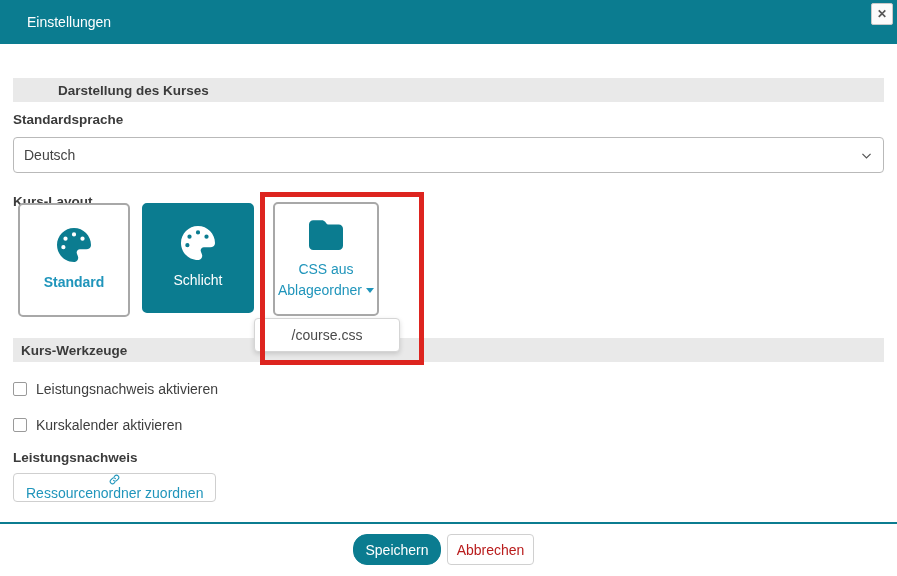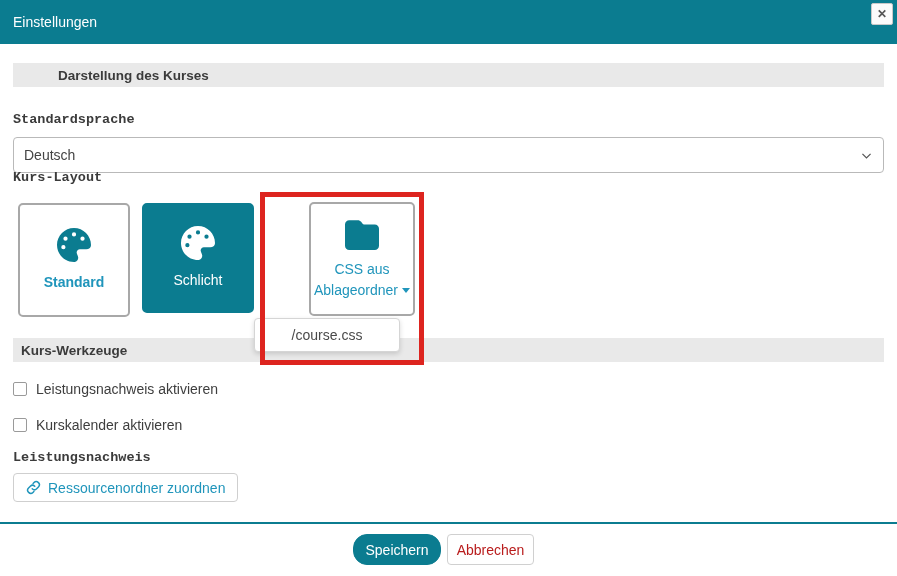--- a/index.html
+++ b/index.html
@@ -11,45 +11,45 @@
     width:897px; height:576px;
     background:#fff;
     overflow:hidden;
   }
 
   
   .dlg-header {
     position:absolute; left:0; top:0; width:897px; height:44px;
     background:#0b7c90;
     display:flex; align-items:center;
-    padding-left:13px;
+    padding-left:27px;
   }
   .dlg-title { color:#fff; font-size:14px; }
   .close-btn {
     position:absolute; top:3px; right:4px;
     width:22px; height:22px;
     background:#fbfbfb; border:1px solid #c9c9c9; border-radius:2px;
     display:flex; align-items:center; justify-content:center;
     cursor:pointer;
   }
   .close-btn span { color:#555; font-size:12px; font-weight:bold; line-height:1; }
 
   
   .section-bar {
     position:absolute; left:13px; width:871px; height:24px;
     background:#e9e9e9;
     display:flex; align-items:center; padding-left:8px;
     font-size:13.5px; font-weight:bold; color:#3b3b3b;
   }
-  .bar-darstellung { top:63px;padding-left:45px; }
+  .bar-darstellung { top:78px;padding-left:45px; }
   .bar-werkzeuge { top:338px; z-index:1; }
 
   .field-label {
     position:absolute; left:13px;
-    font-size:13.5px; font-weight:bold; color:#3b3b3b;font-family:Liberation Mono, monospace;
+    font-size:13.5px; font-weight:bold; color:#3b3b3b;
   }
 
   
   .select-box {
     position:absolute; left:13px; top:137px; width:871px; height:36px;
     border:1px solid #b9b9b9; border-radius:4px; background:#fff;
     display:flex; align-items:center; justify-content:space-between;
     padding:0 10px; cursor:pointer;
   }
   .select-box .value { font-size:14px; color:#444; }
@@ -58,21 +58,21 @@
   
   .layout-card {
     position:absolute;
     border:2px solid #a8a8a8; border-radius:5px; background:#fff;
     display:flex; flex-direction:column; align-items:center; justify-content:center;
     gap:10px; cursor:pointer; text-align:center;
   }
   .card-standard { left:18px; top:203px; width:112px; height:114px;font-weight:bold; }
   .card-schlicht { left:142px; top:203px; width:112px; height:110px;
                    background:#0b7c90; border-color:#0b7c90; }
-  .card-css { left:273px; top:202px; width:106px; height:114px; gap:7px;margin-left:36px; }
+  .card-css { left:273px; top:202px; width:106px; height:114px; gap:7px; }
   .layout-card .card-label { font-size:14px; color:#2095bb; line-height:1.45; }
   .card-schlicht .card-label { color:#fff; }
   .palette-icon { width:38px; height:34px; }
   .card-standard .palette-icon { color:#0b7c90; }
   .card-schlicht .palette-icon { color:#fff; }
   .folder-icon { width:40px; height:34px; color:#0b7c90; }
   .caret-down {
     display:inline-block; width:0; height:0; margin-left:4px; vertical-align:2px;
     border-left:4px solid transparent; border-right:4px solid transparent;
     border-top:5px solid #2095bb;
@@ -103,24 +103,24 @@
   }
   .checkbox-box {
     width:14px; height:14px; background:#fff;
     border:1px solid #9a9a9a; border-radius:2px; flex:none;
   }
   .checkbox-row .cb-label { font-size:14px; color:#3e3e3e; }
 
   
   .resource-btn {
     position:absolute; left:13px; top:473px; height:29px;
-    display:inline-flex; align-items:center; gap:7px;
+    display:inline-flex; align-items:center; 
     padding:0 12px;
     background:#fff; border:1px solid #cfcfcf; border-radius:4px;
-    color:#2095bb; font-size:14px; cursor:pointer;
+    color:#2095bb; font-size:14px; cursor:pointer;flex-direction:column;
   }
   .link-icon { width:15px; height:15px; color:#2095bb; }
 
   
   .footer-divider {
     position:absolute; left:0; top:522px; width:897px; height:0;
     border-top:2px solid #0b7c90;
   }
   .btn {
     position:absolute; top:534px; height:31px;
@@ -155,21 +155,21 @@
 
   <div class="field-label" style="top:112px;">Standardsprache</div>
 
   <div class="select-box">
     <span class="value">Deutsch</span>
     <svg class="select-chevron" viewBox="0 0 16 16" fill="none" stroke="currentColor" stroke-width="1.5">
         <polyline points="3,6 8,11 13,6"></polyline>
       </svg>
   </div>
 
-  <div class="field-label" style="top:170px;">Kurs-Layout</div>
+  <div class="field-label" style="top:194px;">Kurs-Layout</div>
 
   <div class="layout-card card-standard">
     <svg class="palette-icon" viewBox="0 0 512 512" fill="currentColor">
         <path d="M512 256c0 .9 0 1.8 0 2.7c-.4 36.5-33.6 61.3-70.1 61.3H344c-26.5 0-48 21.5-48 48c0 3.4 .4 6.7 1 9.9c2.1 10.2 6.5 20 10.8 29.9c6.1 13.8 12.1 27.5 12.1 42c0 31.8-21.6 60.7-53.4 62c-3.5 .1-7 .2-10.6 .2C114.6 512 0 397.4 0 256S114.6 0 256 0S512 114.6 512 256zM128 288a32 32 0 1 0 -64 0 32 32 0 1 0 64 0zm0-96a32 32 0 1 0 0-64 32 32 0 1 0 0 64zM288 96a32 32 0 1 0 -64 0 32 32 0 1 0 64 0zm96 96a32 32 0 1 0 0-64 32 32 0 1 0 0 64z"></path>
       </svg>
     <span class="card-label">Standard</span>
   </div>
 
   <div class="layout-card card-schlicht">
     <svg class="palette-icon" viewBox="0 0 512 512" fill="currentColor">

